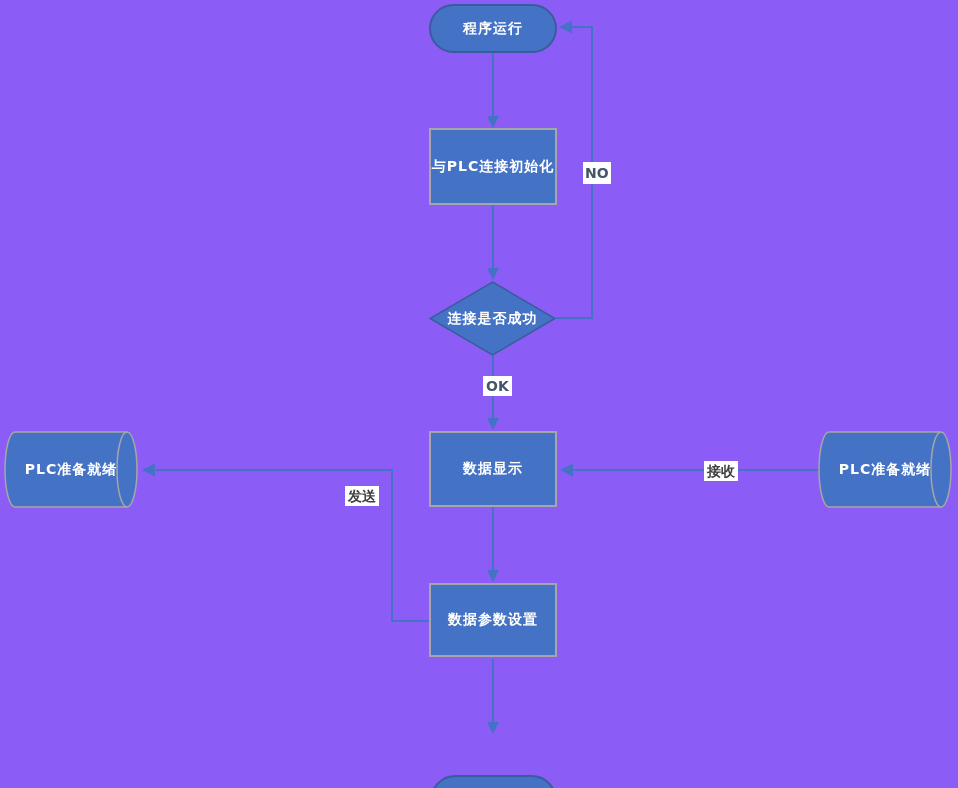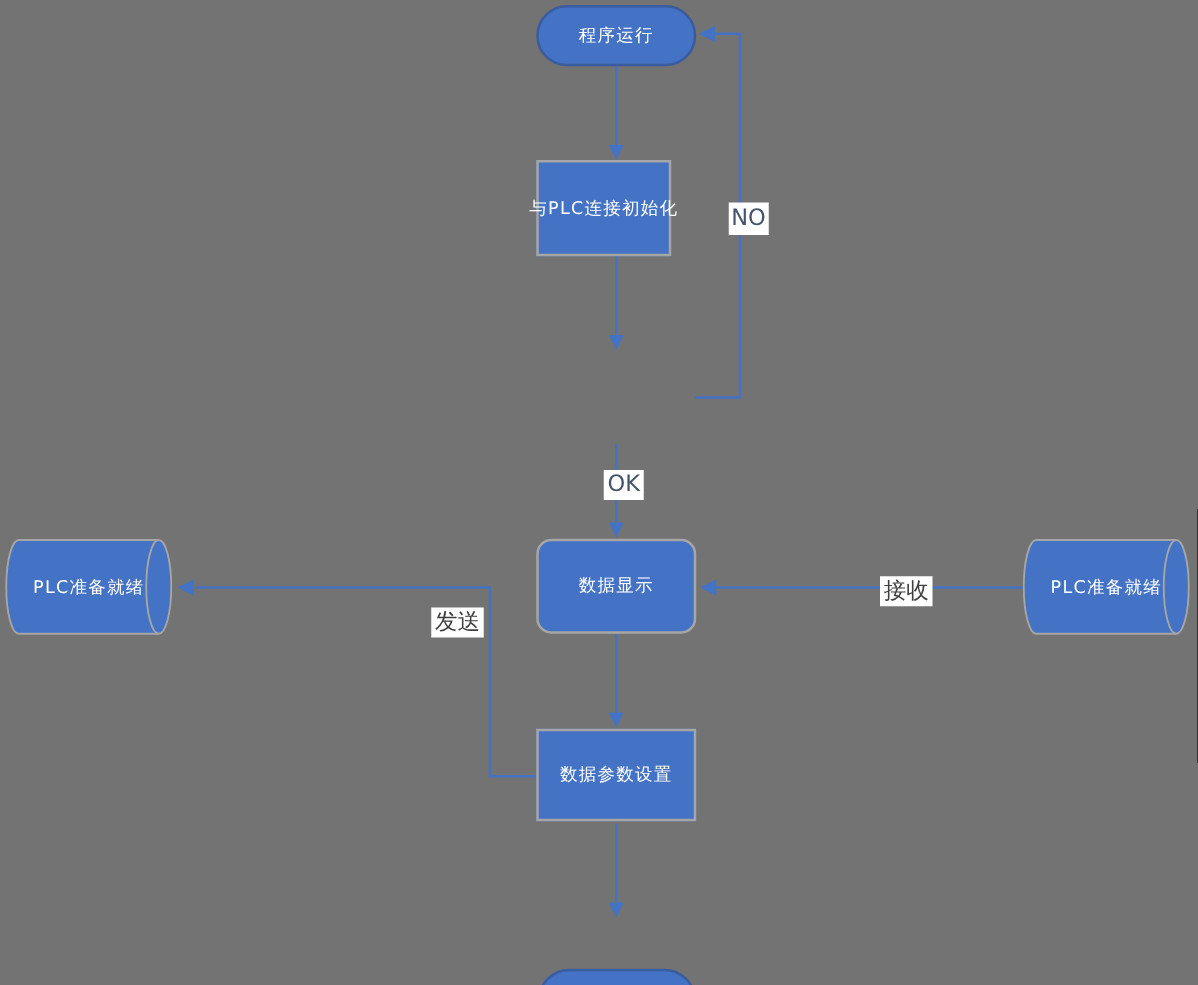--- a/index.html
+++ b/index.html
@@ -5,22 +5,23 @@
   html, body {
     margin: 0;
     padding: 0;
     background: #000000;
     font-family: "DejaVu Sans", "Liberation Sans", sans-serif;
   }
   .canvas {
     position: relative;
     width: 958px;
     height: 788px;
-    background: #737373;
+    background: #8b5cf6;
     overflow: hidden;
+    font-weight: bold;
   }
   .connectors {
     position: absolute;
     left: 0; top: 0;
     width: 958px;
     height: 788px;
   }
   .node {
     position: absolute;
     box-sizing: border-box;
@@ -55,34 +56,34 @@
   .shape-label {
     position: relative;
     z-index: 2;
     color: #ffffff;
     font-size: 14px;
     letter-spacing: 1px;
     white-space: nowrap;
   }
   
   .n-start   { left: 429px; top: 4px;   width: 128px; height: 49px; }
-  .n-init    { left: 429px; top: 128px; width: 108px; height: 77px; }
+  .n-init    { left: 429px; top: 128px; width: 128px; height: 77px; }
   .n-decision{ left: 429px; top: 281px; width: 127px; height: 75px; }
-  .n-display { left: 429px; top: 431px; width: 128px; height: 76px; border-radius: 12px; }
+  .n-display { left: 429px; top: 431px; width: 128px; height: 76px; }
   .n-params  { left: 429px; top: 583px; width: 128px; height: 74px; }
   .n-end     { left: 430px; top: 735px; width: 127px; height: 51px; margin-top: 40px; }
   .n-plc-send    { left: 4px;   top: 431px; width: 134px; height: 77px; }
   .n-plc-receive { left: 818px; top: 431px; width: 134px; height: 77px; }
   .n-end .shape-label { letter-spacing: 8px; padding-left: 8px; }
 
   .edge-label {
     position: absolute;
     background: #ffffff;
     color: #44546A;
-    font-size: 18px;
+    font-size: 14px;
     line-height: 1;
     padding: 3px 3px;
     white-space: nowrap;
     z-index: 3;
   }
   .el-no { left: 583px; top: 162px; padding: 4px 2px; }
   .el-ok { left: 483px; top: 376px; }
   .el-send    { left: 345px; top: 486px; color: #3f3f3f; }
   .el-receive { left: 704px; top: 461px; color: #3f3f3f; }
 </style>
@@ -137,20 +138,26 @@
   </svg>
 
   <div class="node terminator n-start">
     <span class="shape-label">程序运行</span>
   </div>
 
   <div class="node process n-init">
     <span class="shape-label">与PLC连接初始化</span>
   </div>
 
+  <div class="node shape-host n-decision">
+    <svg viewBox="0 0 127 75">
+      <polygon points="63.5,1 126,37.5 63.5,74 1,37.5" fill="#4472C4" stroke="#3A5C9E" stroke-width="1.5"></polygon>
+    </svg>
+    <span class="shape-label">连接是否成功</span>
+  </div>
 
   <div class="node shape-host n-plc-send">
     <svg viewBox="0 0 134 77">
       <path d="M 11 1 H 123 A 10 37.5 0 0 1 123 76 H 11 A 10 37.5 0 0 1 11 1 Z" fill="#4472C4" stroke="#A6A6A6" stroke-width="1.5"></path>
       <path d="M 123 1 A 10 37.5 0 0 0 123 76" fill="none" stroke="#A6A6A6" stroke-width="1.5"></path>
     </svg>
     <span class="shape-label">PLC准备就绪</span>
   </div>
 
   <div class="node process n-display">

